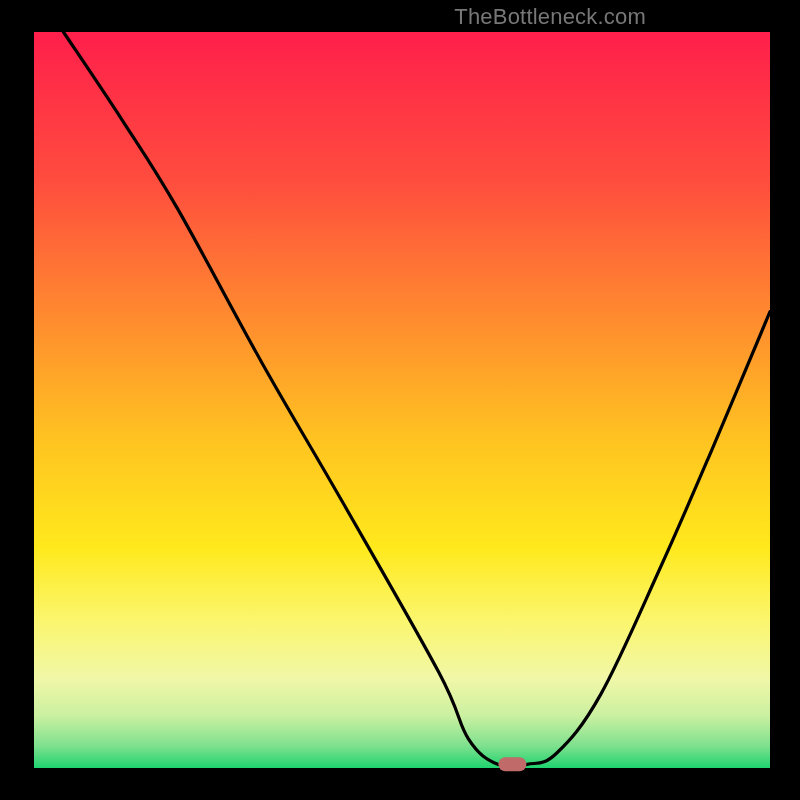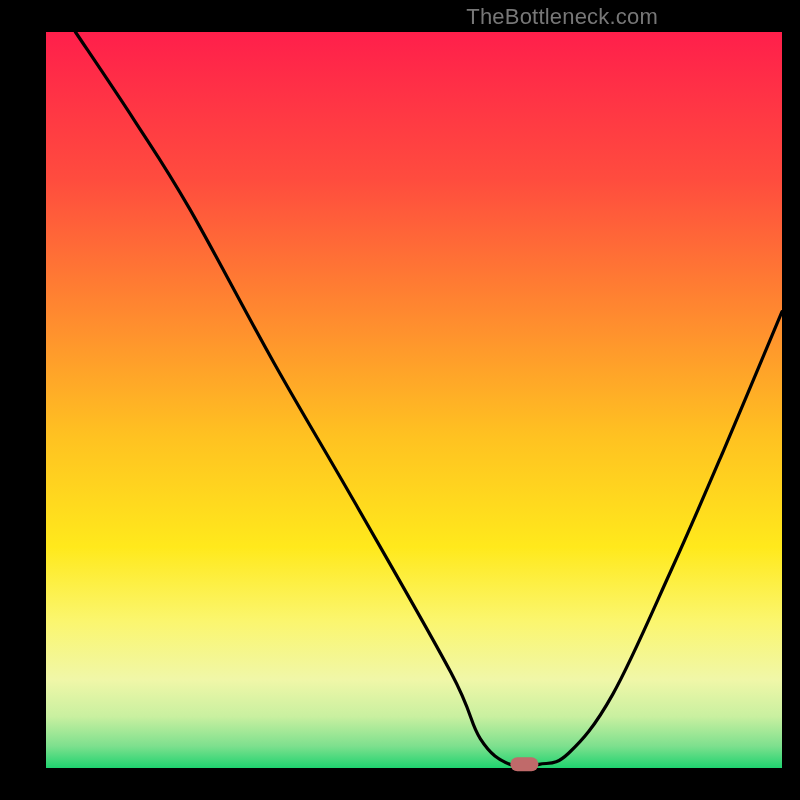--- a/index.html
+++ b/index.html
@@ -8,21 +8,20 @@
     width: 800px;
     height: 800px;
     background: #000;
     font-family: Arial, Helvetica, sans-serif;
     overflow: hidden;
   }
   .container {
     position: relative;
     width: 656px;
     height: 800px;
-    padding-left: 12px;
   }
   .watermark {
     position: absolute;
     top: 4px;
     right: 10px;
     color: #777;
     font-size: 22px;
     font-weight: 500;
     z-index: 10;
     letter-spacing: 0.2px;

